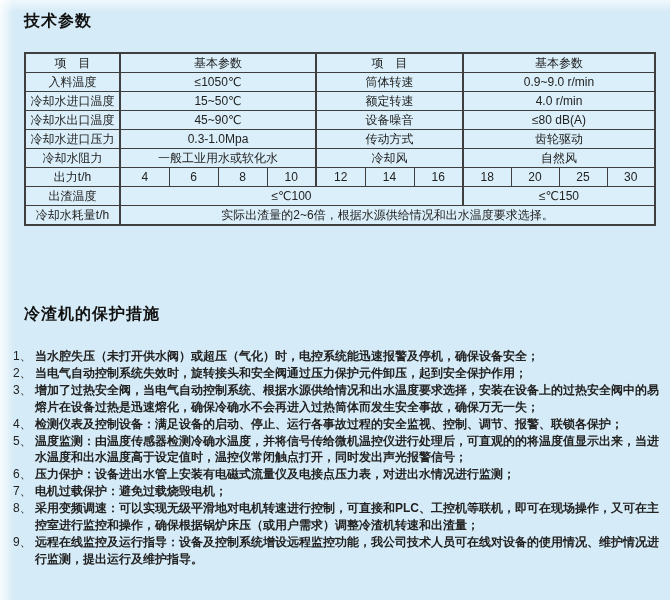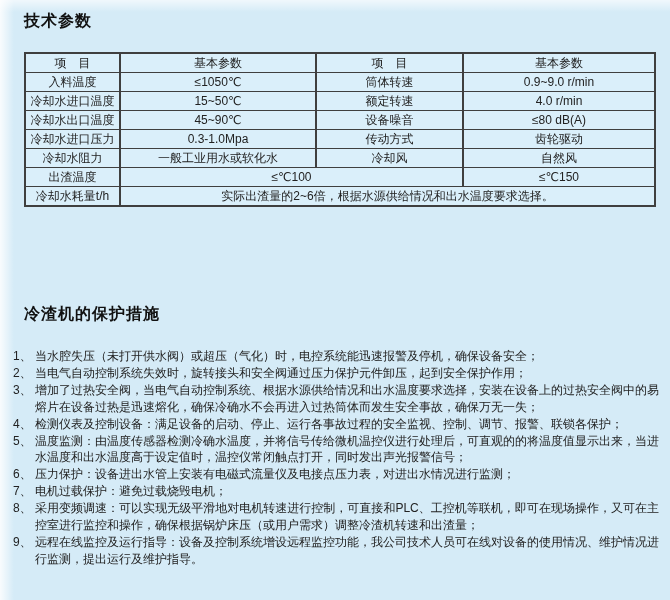--- a/index.html
+++ b/index.html
@@ -35,21 +35,21 @@
     font-size:12px; color:#222;
     overflow:hidden; white-space:nowrap;
   }
   table.params td.grp { border-left-width:2px; }
   .prot-list {
     position:absolute; left:13px; top:348px; width:646px;
     font-size:12px; line-height:16.9px; color:#222;
   }
   .prot-item { display:flex; }
   .prot-item .num { flex:0 0 22px; text-align:left; }
-  .prot-item .txt { flex:1; text-align:justify; }
+  .prot-item .txt { flex:1; text-align:justify;font-weight:bold; }
 </style>
 </head>
 <body>
 
 <div class="page">
 
   <div class="sec-title" id="tech-title">技术参数</div>
 
   <table class="params">
     <colgroup>
@@ -97,20 +97,34 @@
           <td colspan="3" class="grp">传动方式</td>
           <td colspan="4" class="grp">齿轮驱动</td>
         </tr>
         <tr>
           <td colspan="1">冷却水阻力</td>
           <td colspan="4" class="grp">一般工业用水或软化水</td>
           <td colspan="3" class="grp">冷却风</td>
           <td colspan="4" class="grp">自然风</td>
         </tr>
         <tr>
+          <td colspan="1">出力t/h</td>
+          <td colspan="1" class="grp">4</td>
+          <td colspan="1">6</td>
+          <td colspan="1">8</td>
+          <td colspan="1">10</td>
+          <td colspan="1" class="grp">12</td>
+          <td colspan="1">14</td>
+          <td colspan="1">16</td>
+          <td colspan="1" class="grp">18</td>
+          <td colspan="1">20</td>
+          <td colspan="1">25</td>
+          <td colspan="1">30</td>
+        </tr>
+        <tr>
           <td colspan="1">出渣温度</td>
           <td colspan="7" class="grp">≤℃100</td>
           <td colspan="4" class="grp">≤℃150</td>
         </tr>
         <tr>
           <td colspan="1">冷却水耗量t/h</td>
           <td colspan="11" class="grp">实际出渣量的2~6倍，根据水源供给情况和出水温度要求选择。</td>
         </tr>
       </tbody>
   </table>

